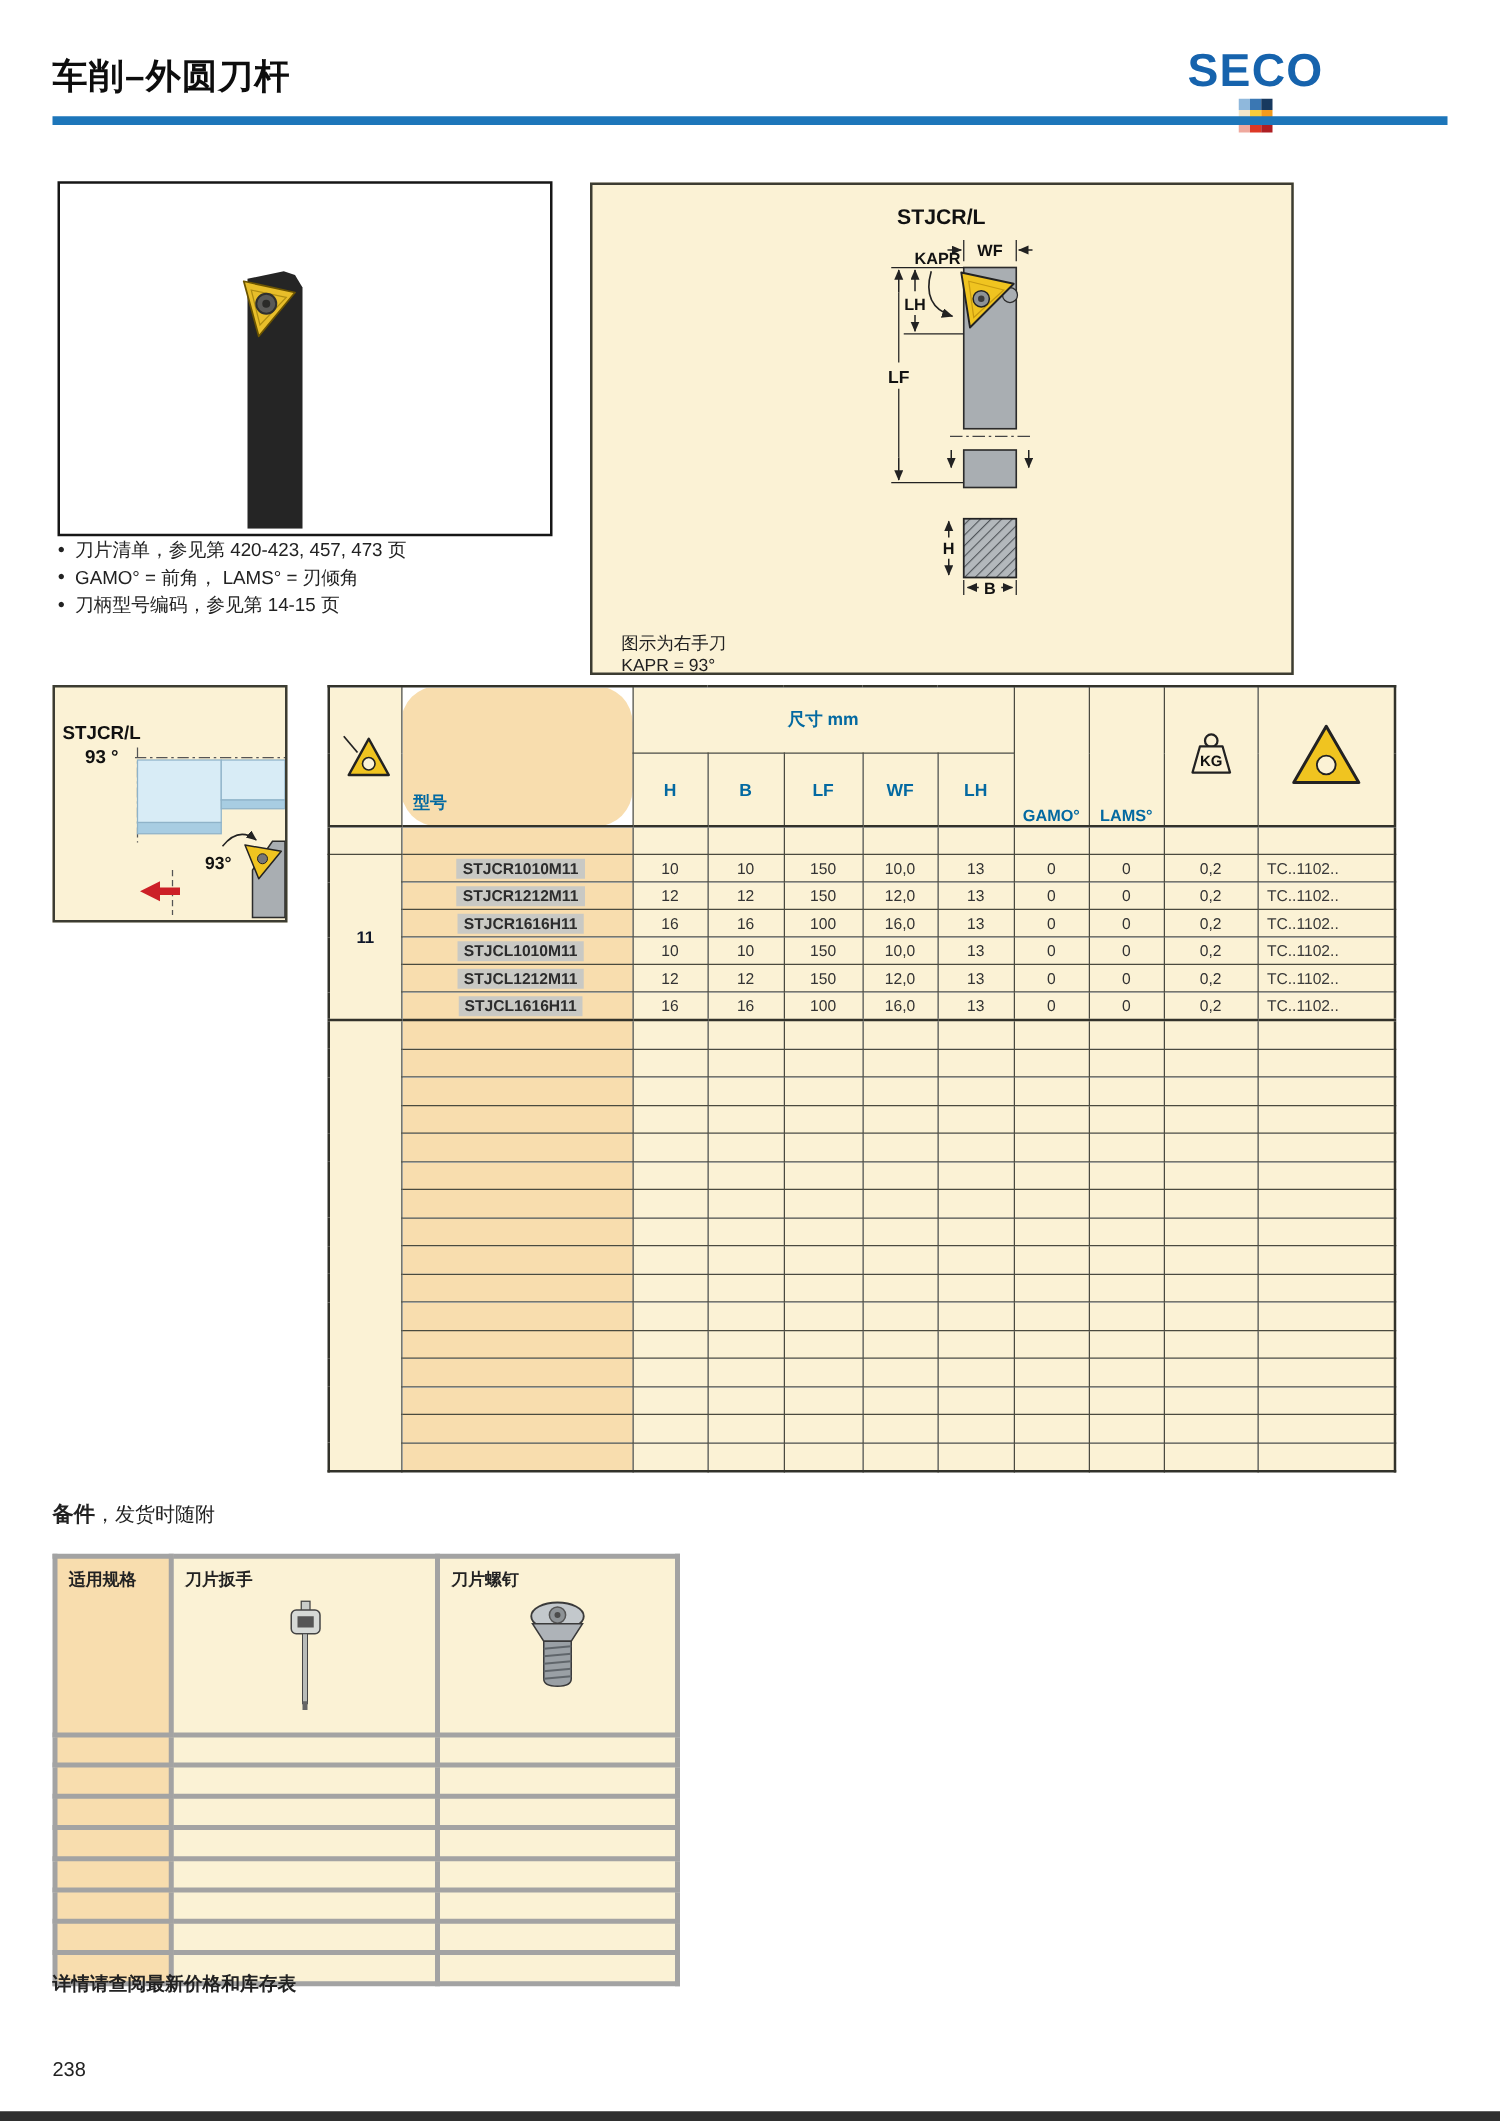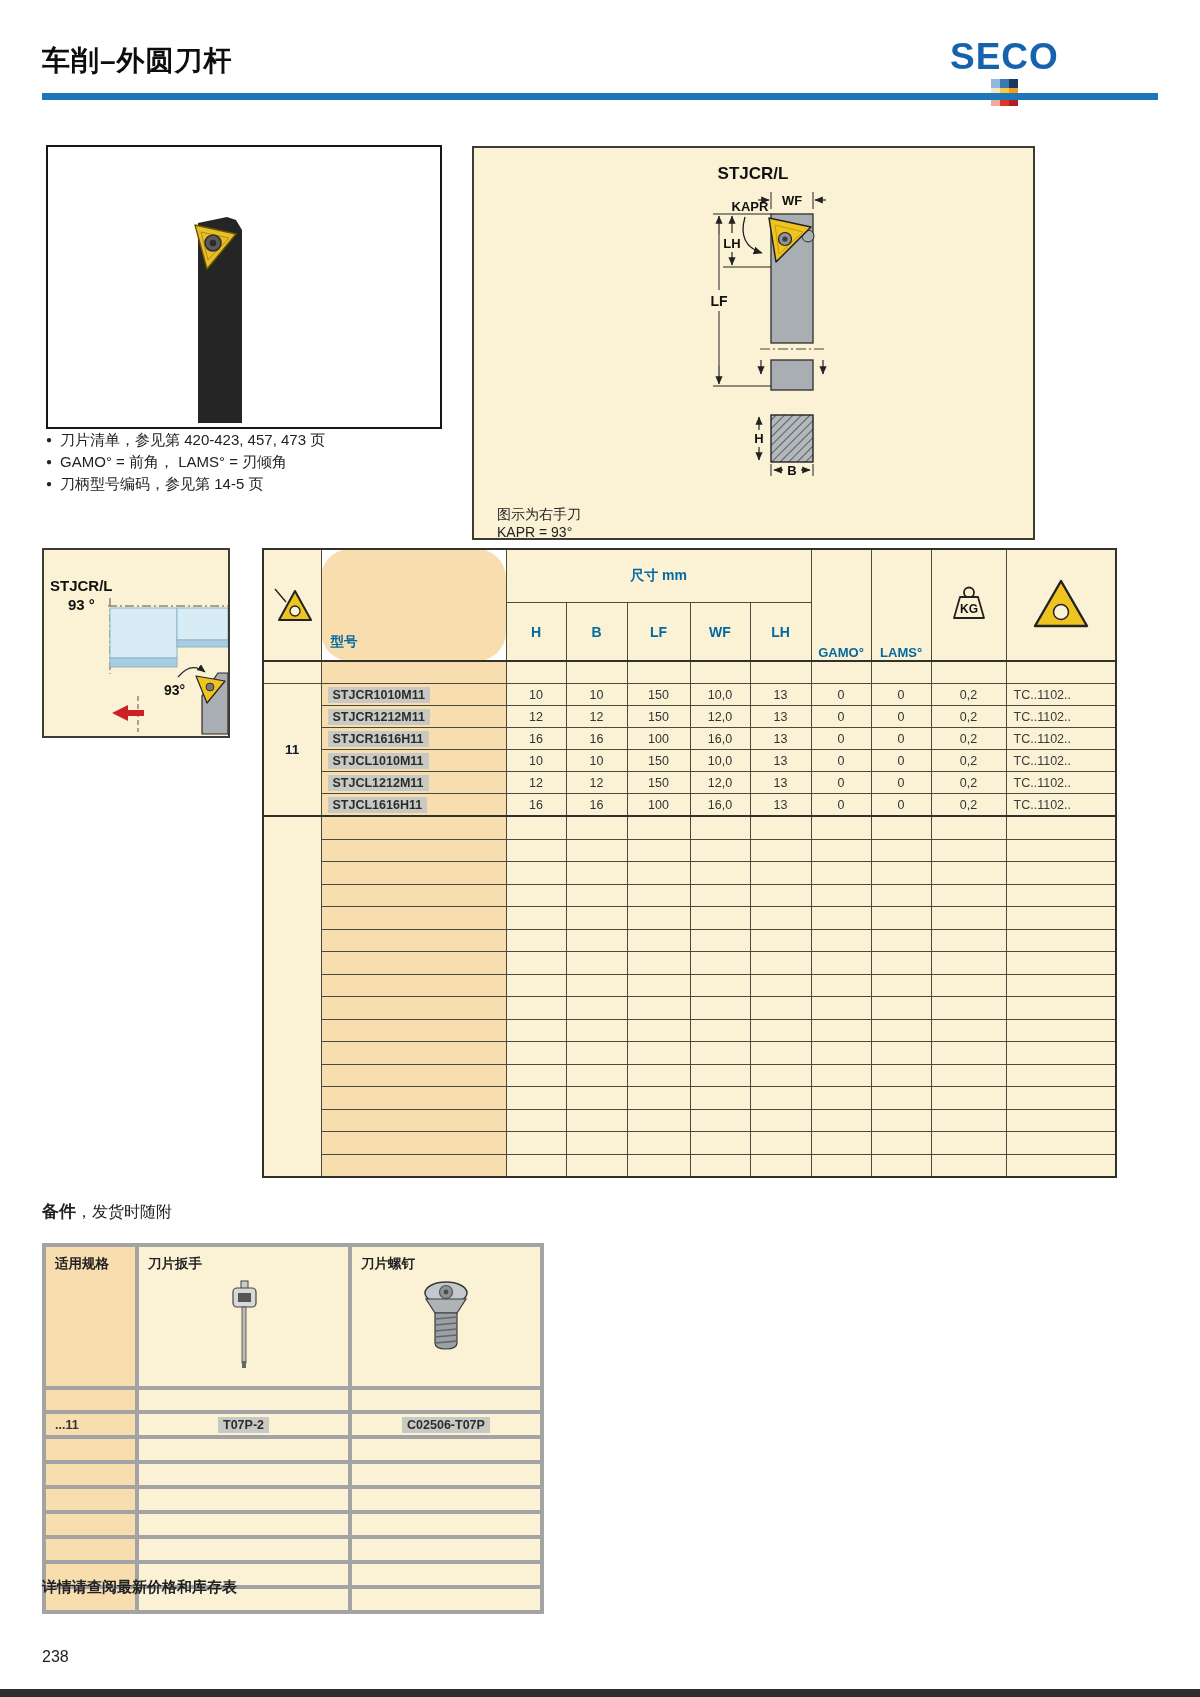--- a/index.html
+++ b/index.html
@@ -40,21 +40,21 @@
   .mt .h1 td{height:52px;}
   .mt .h2 td{height:57px;}
   .mt .model-hdr{text-align:left;vertical-align:bottom;padding:0 0 9px 9px;border-radius:29px;}
   .mt .size-hdr{vertical-align:middle;font-size:14px;}
   .mt .dim{vertical-align:middle;font-size:14px;}
   .mt .deg-hdr{vertical-align:bottom;font-size:13px;}
   .mt .thin td{height:21px;border-top:2px solid #32322a;}
   .mt .dr td{height:21px;}
   .mt .er td{height:21.5px;}
   .mt .er0 td{border-top:2px solid #32322a;}
-  .mt .c-model-cell{text-align:left;padding-left:6px;}
+  .mt .c-model-cell{text-align:center;padding-left:6px;}
   .mt .hl, .at .hl{background:#c9c9c4;padding:1px 5px;font-weight:bold;color:#2c2c2c;}
   .mt .g-label{font-weight:bold;font-size:13.5px;color:#0f172a;}
   .mt .ins{text-align:left;padding-left:7px;color:#3a3a3a;}
 
   
   .acc-title{left:42px;top:1200px;font-size:16px;color:#222;}
   .acc-title .b{font-weight:bold;font-size:17px;}
   .at-wrap{left:42px;top:1243px;}
   .at{width:498px;border:2px solid #32322a;}
   .at td{border:4px solid #a3a3a3;background:#fbf2d5;font-size:12.5px;color:#333;
@@ -111,21 +111,21 @@
     <div class="bullet-line">
         <span class="bullet-dot">●</span>
         <span>刀片清单，参见第 420-423, 457, 473 页</span>
       </div>
     <div class="bullet-line">
         <span class="bullet-dot">●</span>
         <span>GAMO° = 前角， LAMS° = 刃倾角</span>
       </div>
     <div class="bullet-line">
         <span class="bullet-dot">●</span>
-        <span>刀柄型号编码，参见第 14-5 页</span>
+        <span>刀柄型号编码，参见第 14-15 页</span>
       </div>
   </div>
 
   <div class="abs panel diagram-panel">
     <svg width="559" height="390" viewBox="0 0 559 390">
       <defs>
         <marker id="d-arr" markerWidth="9" markerHeight="8" refX="6.5" refY="3" orient="auto">
           <path d="M0,0 L7,3 L0,6 Z" fill="#222"></path>
         </marker>
         <pattern id="d-hatch" width="6" height="6" patternTransform="rotate(45)" patternUnits="userSpaceOnUse">
@@ -594,25 +594,20 @@
               <line x1="24" y1="66" x2="46" y2="64" stroke="#60666b" stroke-width="1.6"></line>
             </svg>
           </div>
         </td>
       </tr>
       <tr class="thin2">
             <td class="c-spec"></td>
             <td></td>
             <td></td>
           </tr>
-      <tr class="adr">
-        <td class="c-spec spec-val">...11</td>
-        <td class="ctr"><span class="hl">T07P-2</span></td>
-        <td class="ctr"><span class="hl">C02506-T07P</span></td>
-      </tr>
       <tr class="aer">
             <td class="c-spec"></td>
             <td></td>
             <td></td>
           </tr>
       <tr class="aer">
             <td class="c-spec"></td>
             <td></td>
             <td></td>
           </tr>

